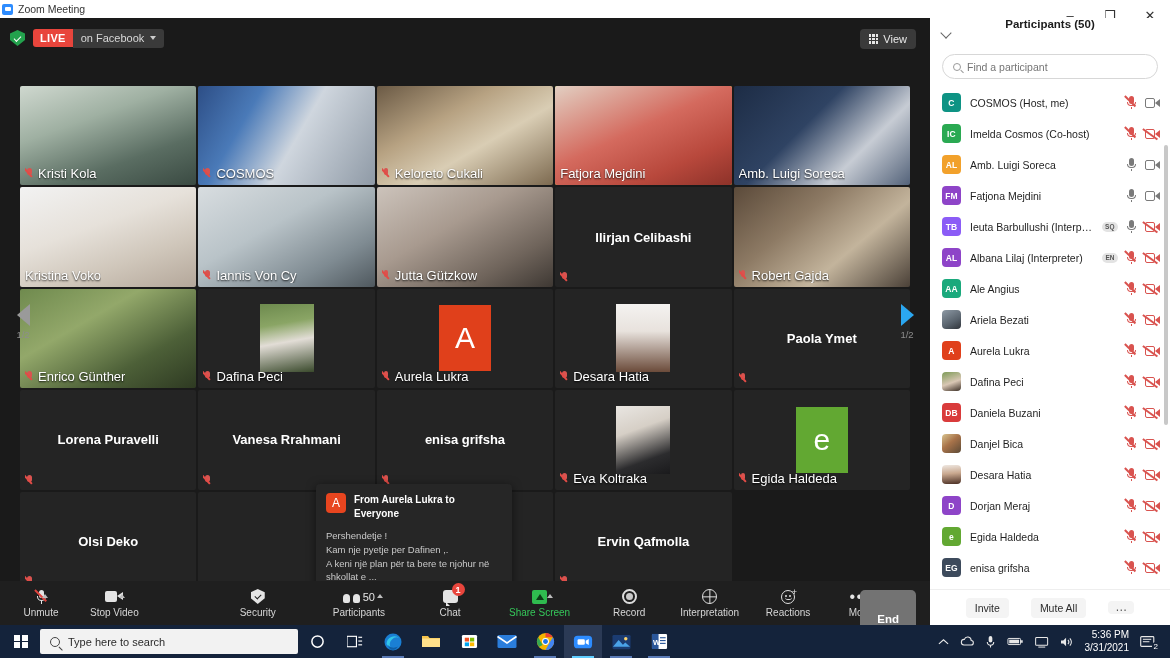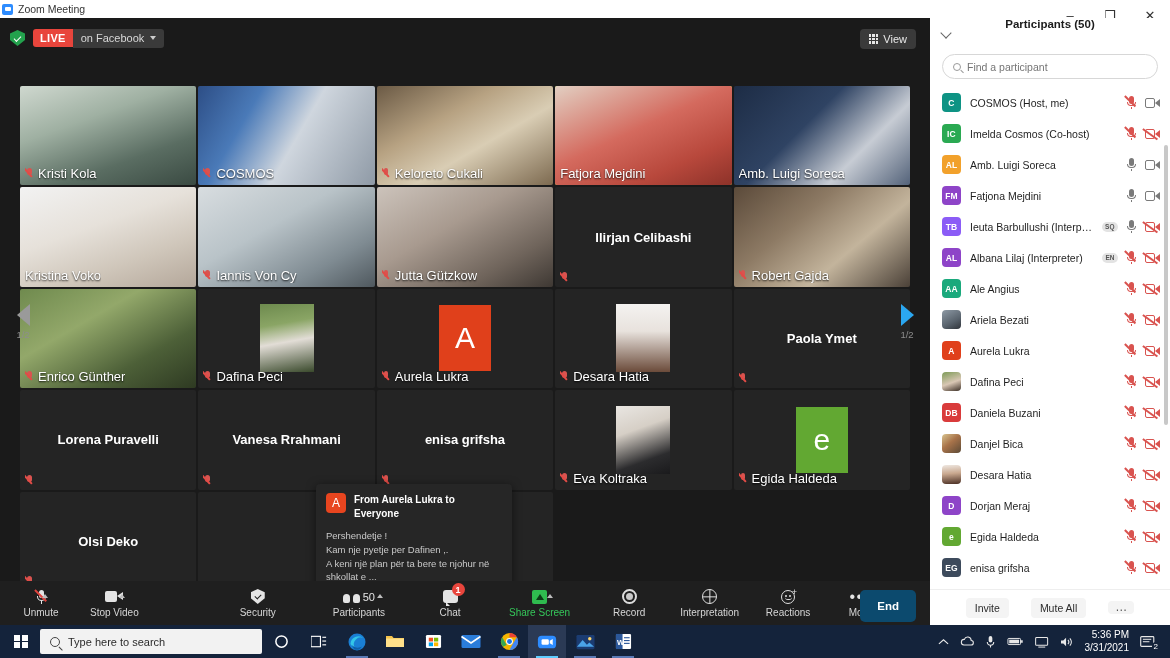--- a/index.html
+++ b/index.html
@@ -193,22 +193,22 @@
 
   .ic-react{ width:14px;height:14px;border-radius:50%;border:1.5px solid #e0e0e0;position:relative; }
   .ic-react .e1,.ic-react .e2{ position:absolute;top:4px;width:2px;height:2px;background:#e0e0e0;border-radius:50%; }
   .ic-react .e1{ left:3px; } .ic-react .e2{ right:3px; }
   .ic-react .m{ position:absolute;left:3px;bottom:3px;width:7px;height:3px;border-bottom:1.4px solid #e0e0e0;border-radius:0 0 5px 5px; }
   .ic-react .plus{ position:absolute;right:-3px;top:-3px;color:#e0e0e0;font-size:9px;line-height:1; }
 
   .ic-more{ color:#e4e4e4;font-size:16px;letter-spacing:1.5px;line-height:.6; }
 
   .endbtn{
-    position:absolute;right:14px;top:9px;background:#0c4a6e;color:#fff;font-size:11.5px;
-    font-weight:bold;padding:10px 17px;border-radius:5px;
+    position:absolute;right:14px;top:9px;background:#737373;color:#fff;font-size:11.5px;
+    font-weight:bold;padding:23px 17px;border-radius:5px;
   }
 
   
   .panel{
     width:240px;height:607px;background:#fff;position:relative;display:flex;flex-direction:column;
   }
   .p-head{ height:32px;display:flex;justify-content:center;position:relative; }
   .p-head .ttl{ font-size:11.5px;font-weight:bold;color:#1c1c1c; }
   .p-head .chevd{
     position:absolute;left:12px;top:11px;width:8px;height:8px;border-left:1.4px solid #666;border-bottom:1.4px solid #666;
@@ -267,21 +267,21 @@
   .taskbar{
     position:absolute;left:0;bottom:0;width:1170px;height:33px;background:#14233b;
     display:flex;align-items:center;padding:0 6px;
   }
   .winlogo{ width:30px;height:33px;display:flex;align-items:center;justify-content:center; }
   .winlogo i{
     display:grid;grid-template-columns:6px 6px;grid-template-rows:6px 6px;gap:1.5px;
   }
   .winlogo i b{ background:#fff;display:block; }
   .tsearch{
-    width:222px;height:25px;background:#f2f2f2;border-radius:2px;display:flex;align-items:center;
+    width:258px;height:25px;background:#f2f2f2;border-radius:2px;display:flex;align-items:center;
     gap:8px;padding:0 10px;margin-left:4px;
   }
   .tsearch .mg{ width:10px;height:10px;border:1.4px solid #444;border-radius:50%;position:relative; }
   .tsearch .mg::after{ content:"";position:absolute;right:-4px;bottom:-3.5px;width:5px;height:1.4px;background:#444;transform:rotate(45deg); }
   .tsearch span{ font-size:11px;color:#2b2b2b; }
   .tkicon{ width:38px;height:33px;display:flex;align-items:center;justify-content:center;position:relative; }
   .tkicon.act{ background:#2b3a55; }
   .tkicon.act::after{ content:"";position:absolute;bottom:0;left:8px;width:22px;height:2.5px;background:#60cdff; }
   .tkicon.open::after{ content:"";position:absolute;bottom:0;left:8px;width:22px;height:2.5px;background:#5a7ab5; }
   .tray{ margin-left:auto;display:flex;align-items:center;gap:11px;padding-right:8px;color:#e8e8e8; }
@@ -468,20 +468,26 @@
           <div class="nm">
             <span class="micoff"></span>
           </div>
         </div>
         <div class="tile"></div>
         <div class="tile">
           <div class="photo" style="background: linear-gradient(rgb(154, 160, 166) 0%, rgb(217, 212, 205) 30%, rgb(58, 42, 38) 65%, rgb(23, 21, 21) 100%);"></div>
           <div class="nm">
             <span class="micoff"></span>
             <span>Nedia Shahini</span>
+          </div>
+        </div>
+        <div class="tile">
+          <div class="centername">Ervin Qafmolla</div>
+          <div class="nm">
+            <span class="micoff"></span>
           </div>
         </div>
       </div>
 
     <div class="parrow left">
       <span class="tri-l"></span>
       <span class="pnum">1/2</span>
     </div>
     <div class="parrow right">
       <span class="tri-r"></span>

